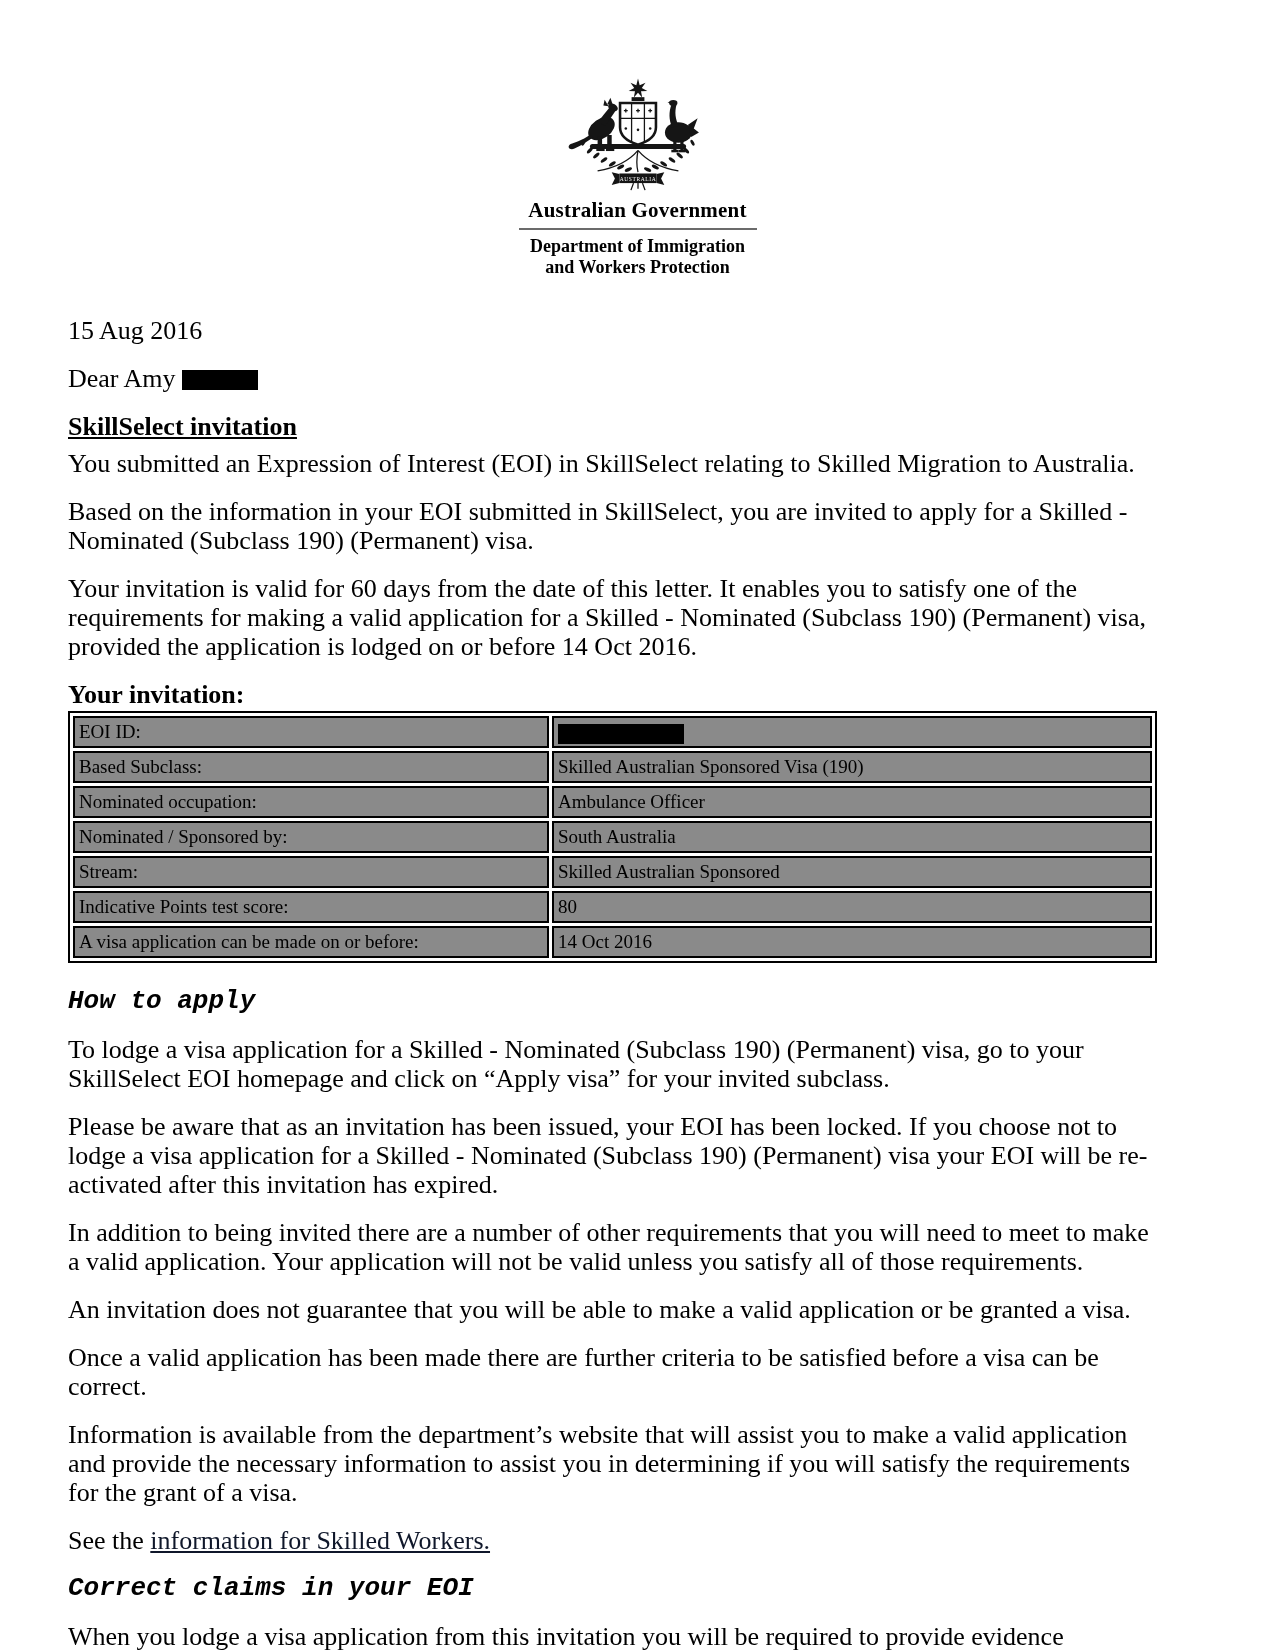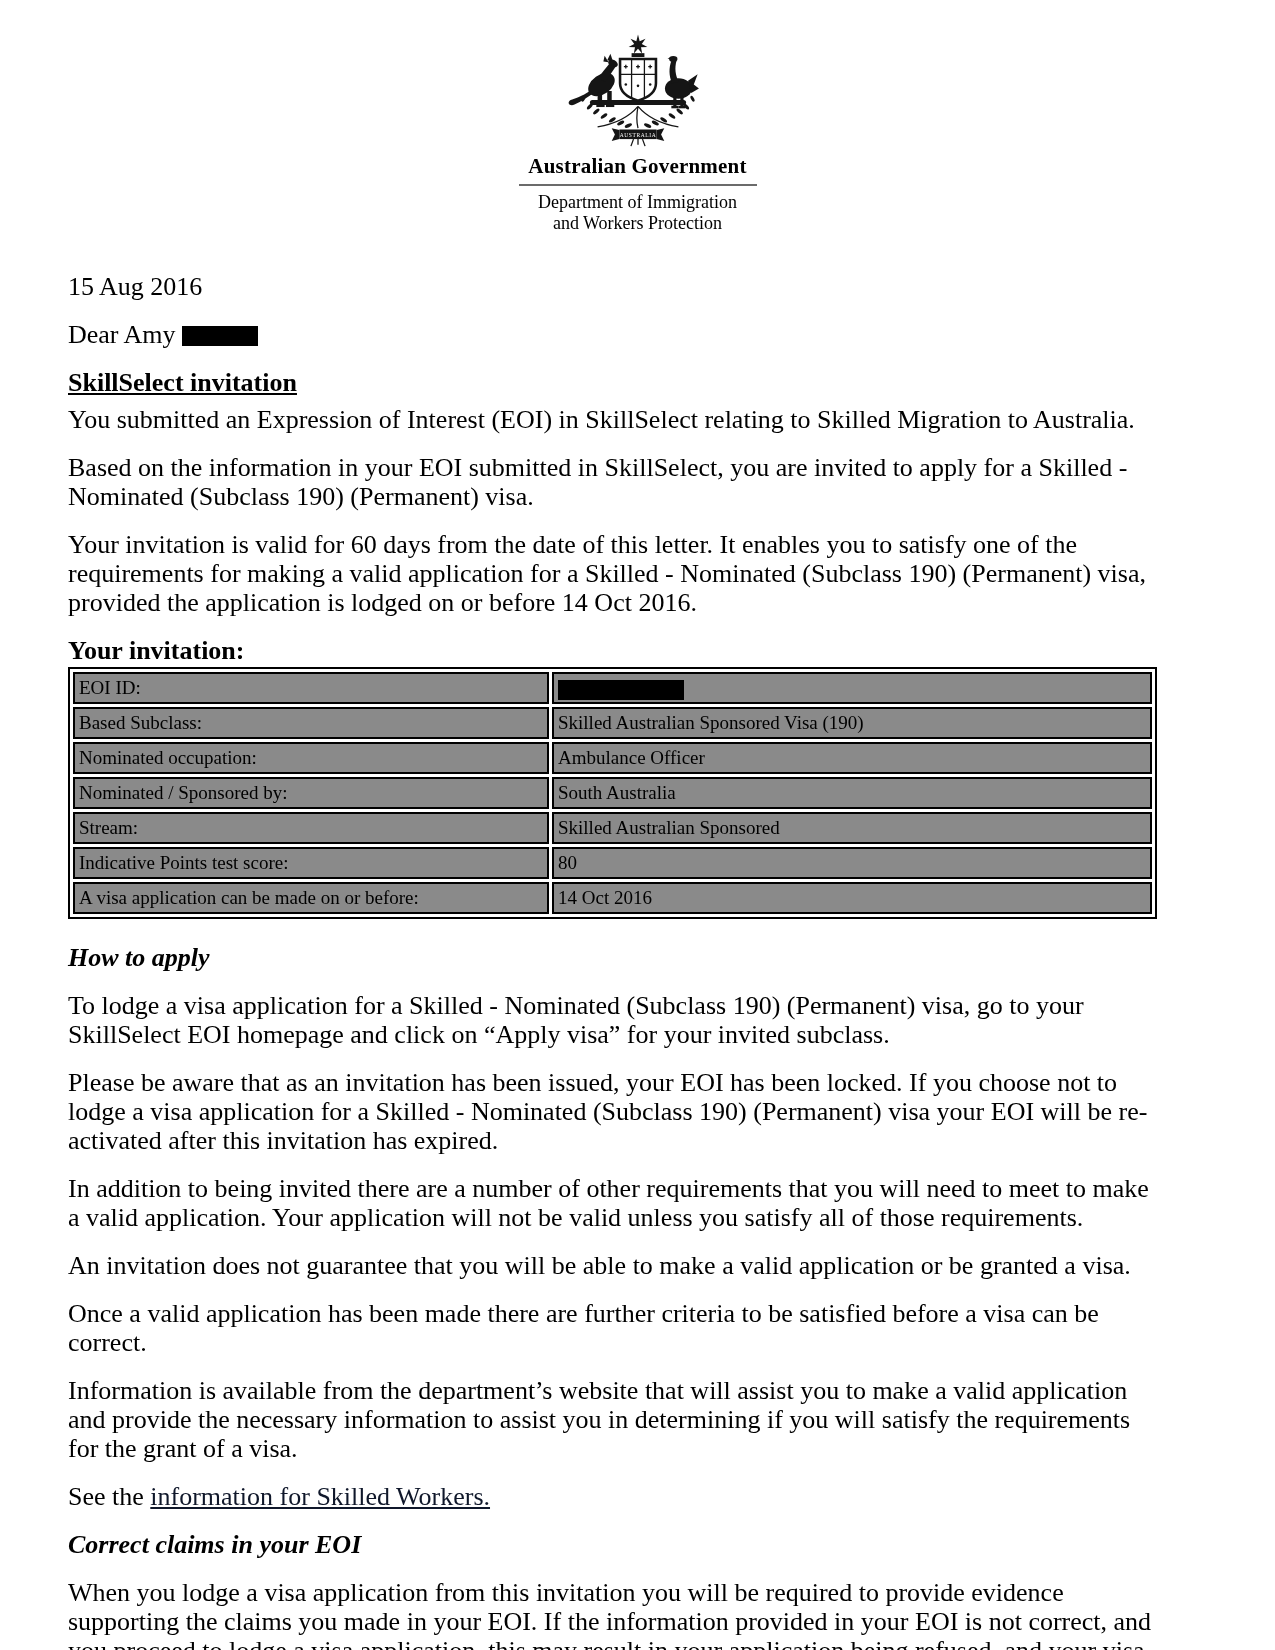--- a/index.html
+++ b/index.html
@@ -7,30 +7,30 @@
     position: relative;
     width: 1275px;
     height: 1650px;
     margin: 0 auto;
     background: #ffffff;
     font-family: "Liberation Serif", "DejaVu Serif", serif;
     color: #000000;
     overflow: hidden;
   }
   
-  .gov-header { padding-top: 32px; text-align: center; }
+  .gov-header { padding-top: 76px; text-align: center; }
   .crest { display: block; margin: 0 auto; width: 152px; height: 118px; }
   .gov-name { font-size: 21px; font-weight: bold; margin-top: 4px; letter-spacing: 0.2px; }
   .gov-rule { width: 238px; height: 2px; background: #6b6b6b; margin: 5px auto 6px auto; }
-  .dept-name { font-size: 18px; font-weight: normal; line-height: 21px; }
+  .dept-name { font-size: 18px; font-weight: bold; line-height: 21px; }
   
   .content { width: 1089px; margin: 38px 0 0 68px; font-size: 19px; line-height: 29px; }
   .content p, .content h2, .content h3 { margin: 0 0 19px 0; font-size: 26px; line-height: 29px; }
   h2.run-in { font-weight: bold; margin-bottom: 8px; text-decoration: underline; }
-  h3.italic-head { font-weight: bold; font-style: italic; margin-top: 14px; }
+  h3.italic-head { font-weight: bold; font-style: italic; margin-top: 14px; font-family: Liberation Mono, monospace; }
   .redaction { display: inline-block; background: #000; vertical-align: -3px; }
   .redaction.name { width: 76px; height: 20px; }
   .redaction.eoi { width: 126px; height: 20px; vertical-align: middle; margin-top: 1px; }
   
   .inv-heading { font-weight: bold; margin-bottom: 2px !important; }
   table.inv {
     width: 1089px;
     border-collapse: separate;
     border-spacing: 3px;
     border: 2px solid #000;

